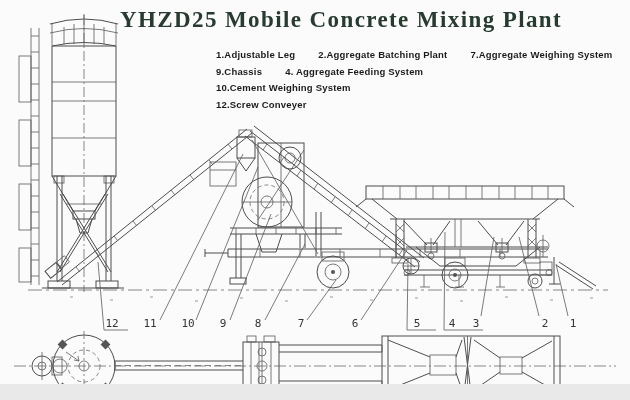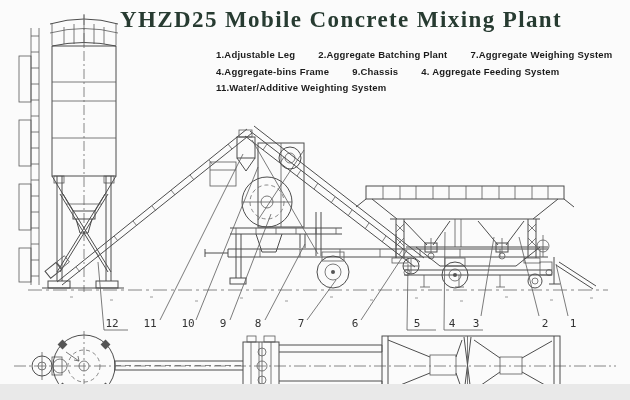--- a/index.html
+++ b/index.html
@@ -38,26 +38,28 @@
 
   <h1 class="title">YHZD25 Mobile Concrete Mixing Plant</h1>
 
   <div class="legend">
     <div class="legend-row">
       <span>1.Adjustable Leg</span>
       <span>2.Aggregate Batching Plant</span>
       <span>7.Aggregate Weighing System</span>
     </div>
     <div class="legend-row">
-      <span>4.Aggregate-bins Frame</span>
       <span>9.Chassis</span>
       <span>4. Aggregate Feeding System</span>
     </div>
     <div class="legend-row">
-      <span>11.Water/Additive Weighting System</span>
+      <span>10.Cement Weighing System</span>
+    </div>
+    <div class="legend-row">
+      <span>12.Screw Conveyer</span>
     </div>
   </div>
 
   <svg class="drawing" width="630" height="400" viewBox="0 0 630 400">
 
     <g>
 
       <path class="lnt" d="M31,28 V285 M39,28 V285"></path>
       <path class="lnt" d="M31,36H39 M31,52H39 M31,68H39 M31,84H39 M31,100H39 M31,116H39 M31,132H39 M31,148H39 M31,164H39 M31,180H39 M31,196H39 M31,212H39 M31,228H39 M31,244H39 M31,260H39 M31,276H39"></path>
       <rect class="lnt" x="19" y="56" width="12" height="46"></rect>

